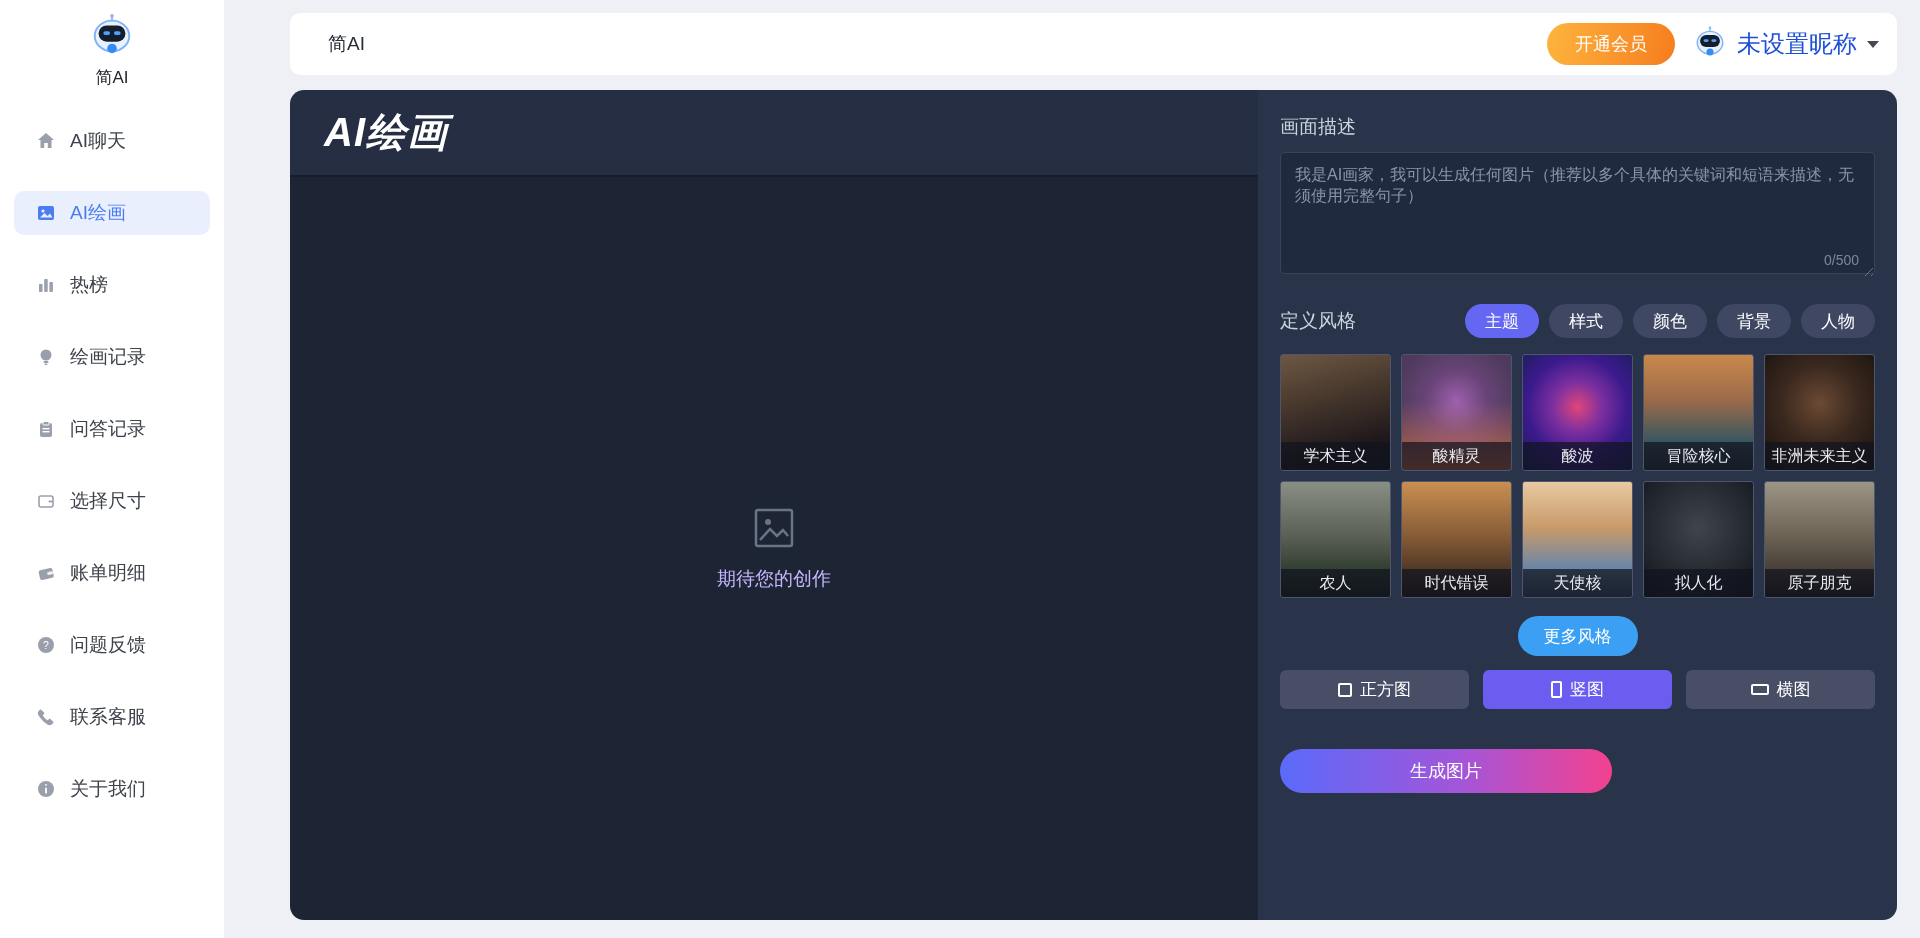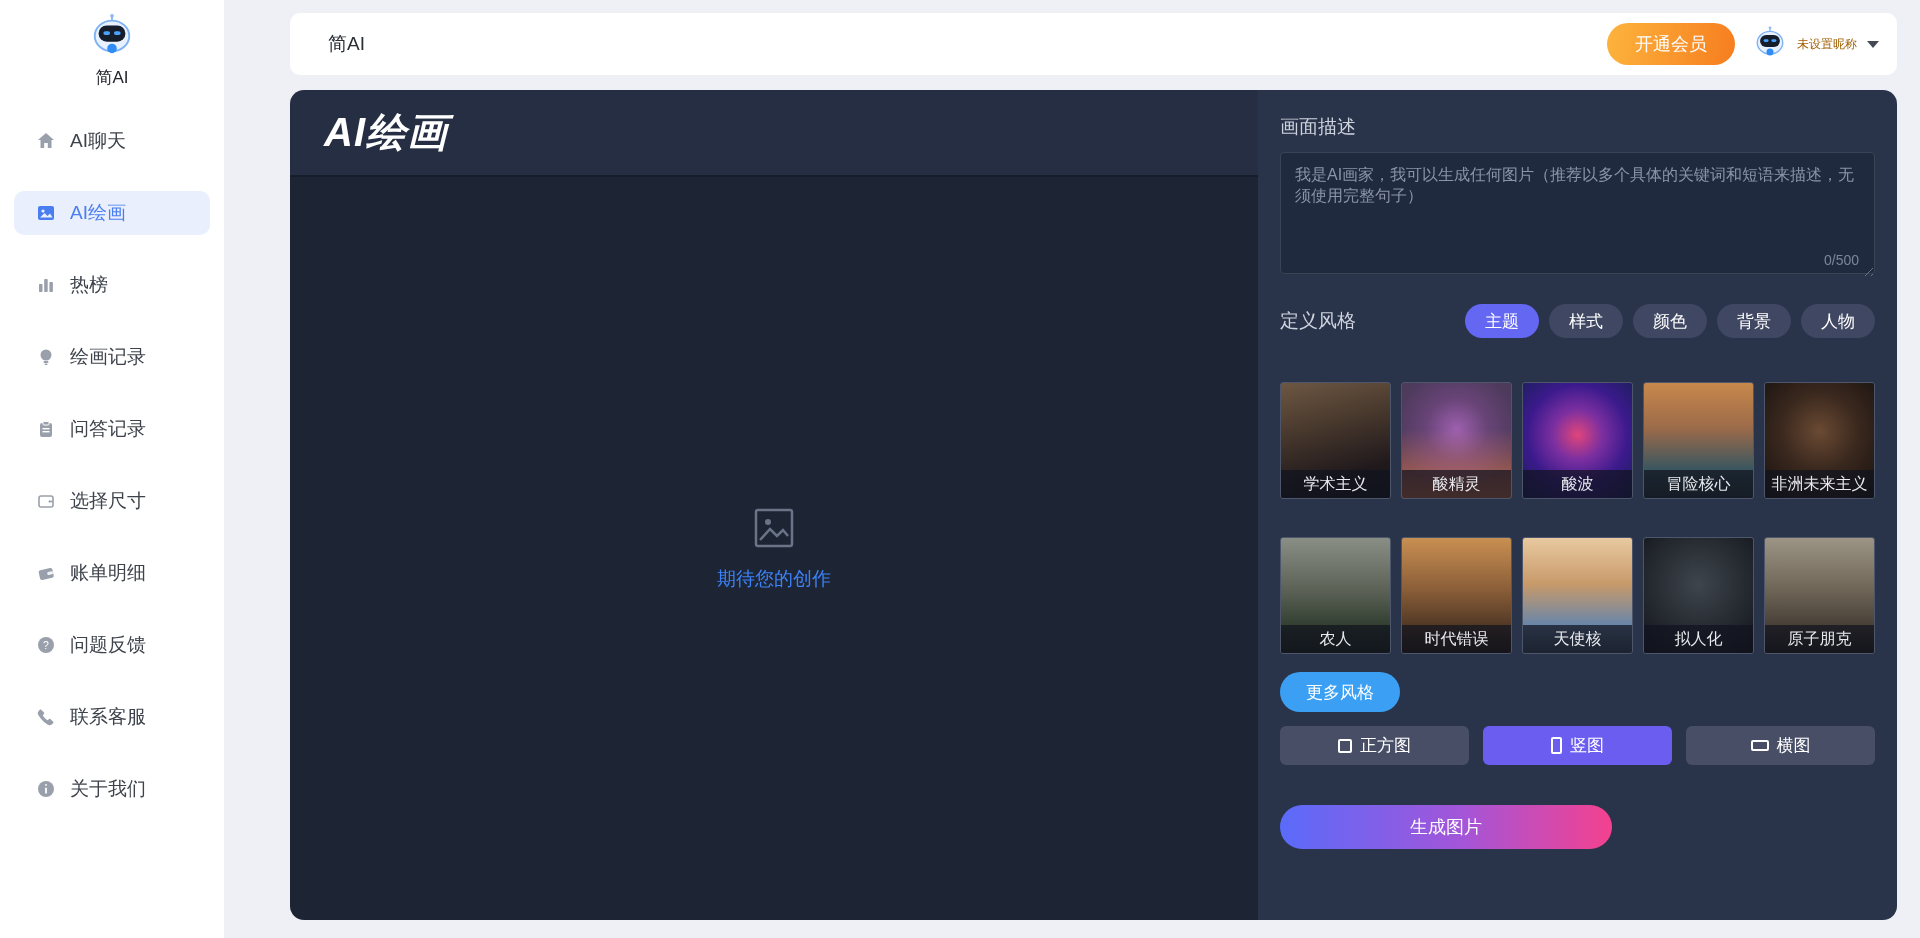--- a/index.html
+++ b/index.html
@@ -20,67 +20,67 @@
 
   
   .header-card { position:absolute; left:290px; top:13px; width:1607px; height:62px; background:#ffffff;
                  border-radius:10px; display:flex; align-items:center; padding:0 18px 0 38px; z-index:1; }
   .header-title { font-size:19px; color:#2a2e35; }
   .header-right { margin-left:auto; display:flex; align-items:center; gap:18px;justify-content:center; }
   .vip-btn { height:42px; padding:0 28px; border:none; border-radius:21px; cursor:pointer;
              background:linear-gradient(100deg,#fdb43e 0%,#f67d1e 100%);
              color:#ffffff; font-size:18px; font-family:inherit; }
   .user-box { display:flex; align-items:center; gap:10px; cursor:pointer; }
-  .user-name { font-size:12px; color:#a16207; }
+  .user-name { font-size:24px; color:#1d4ed8; }
   .caret { width:0; height:0; border-left:6px solid transparent; border-right:6px solid transparent; border-top:7px solid #444a54; }
 
   
   .main-card { position:absolute; left:290px; top:90px; width:1607px; height:830px; border-radius:14px;
                overflow:hidden; display:flex; }
   .canvas-col { width:968px; display:flex; flex-direction:column; }
   .title-bar { height:87px; background:#252e42; border-bottom:2px solid #161d2b; display:flex; align-items:center; padding-left:34px; }
   .page-title { color:#ffffff; font-size:40px; font-weight:800; font-style:italic; letter-spacing:1px; }
   .canvas { flex:1; background:#1d2535; display:flex; flex-direction:column; align-items:center; justify-content:center; gap:12px; }
   .empty-ico { color:#6b7487; }
-  .empty-text { color:#3b82f6; font-size:19px; }
+  .empty-text { color:#c4b5fd; font-size:19px; }
 
   
   .panel { flex:1; background:#293349; padding:24px 22px 0 22px; display:flex; flex-direction:column; }
   .panel-label { color:#cdd3de; font-size:19px; }
   .desc-wrap { position:relative; margin-top:12px; }
   .desc-input { width:100%; height:122px; background:#202a3f; border:1px solid #3a4356; border-radius:4px;
                 color:#c7cdd8; font-size:16px; font-family:inherit; padding:12px 14px; resize:none; outline:none; }
   .desc-input::placeholder { color:#8b94a7; }
   .char-count { position:absolute; right:16px; bottom:10px; color:#7d8698; font-size:14px; }
   .grip { position:absolute; right:2px; bottom:2px; width:12px; height:12px;
           background:repeating-linear-gradient(135deg,transparent 0 3px,#6b7487 3px 4px); clip-path:polygon(100% 0,100% 100%,0 100%); }
 
   .style-row { margin-top:26px; display:flex; align-items:center; }
   .tab-group { margin-left:auto; display:flex; gap:10px; }
   .tab-pill { height:34px; padding:0 20px; border:none; border-radius:17px; background:#3f4763; color:#ffffff;
               font-size:17px; font-family:inherit; cursor:pointer; }
   .tab-pill.active { background:#6467f2; }
 
   .thumb-grid { margin-top:16px; display:flex; flex-direction:column; gap:10px; }
   .thumb-row { display:flex; gap:10px; }
-  .thumb { position:relative; flex:1; height:117px; border:1px solid #4d566b; border-radius:3px; overflow:hidden; cursor:pointer;margin-top:28px; }
+  .thumb { position:relative; flex:1; height:117px; border:1px solid #4d566b; border-radius:3px; overflow:hidden; cursor:pointer; }
   .thumb-label { position:absolute; left:0; right:0; bottom:0; height:28px; background:rgba(16,20,30,0.72);
                  color:#e8eaee; font-size:16px; display:flex; align-items:center; justify-content:center; }
   .t0{background:linear-gradient(165deg,#6d5743 0%,#4a3a2e 35%,#20191c 75%,#10131a 100%);}
   .t1{background:radial-gradient(circle at 50% 40%,#8a4a9a 0%,#4a2a55 35%,#2a1f33 70%),linear-gradient(0deg,#b4561f 0%,#2a1f33 60%); background-blend-mode:screen;}
   .t2{background:radial-gradient(circle at 50% 45%,#e0457b 0%,#7b2fa0 30%,#3b1a8c 60%,#181f55 100%);}
   .t3{background:linear-gradient(180deg,#c8884b 0%,#9a6a4a 40%,#3a565f 75%,#22333a 100%);}
   .t4{background:radial-gradient(circle at 50% 42%,#6a4a33 0%,#3a281e 45%,#15100e 100%);}
   .t5{background:linear-gradient(180deg,#8a8f86 0%,#5d6257 45%,#2c3a2c 80%,#1a241c 100%);}
   .t6{background:linear-gradient(180deg,#c98f52 0%,#8a5e38 45%,#4a3424 80%,#241a12 100%);}
   .t7{background:linear-gradient(180deg,#e8c9a0 0%,#c89a6a 40%,#6a86a8 75%,#3a4a60 100%);}
   .t8{background:radial-gradient(circle at 50% 40%,#3f454d 0%,#272c33 50%,#101318 100%);}
   .t9{background:linear-gradient(180deg,#9c9484 0%,#6e6557 45%,#433b33 80%,#221d18 100%);}
 
-  .more-row { margin-top:18px; display:flex; }
+  .more-row { margin-top:18px; display:flex; justify-content:center; }
   .more-btn { height:40px; padding:0 26px; border:none; border-radius:20px; background:#3ba0f4; color:#ffffff;
               font-size:17px; font-family:inherit; cursor:pointer; }
 
   .size-label { margin-top:26px; }
   .size-row { margin-top:14px; display:flex; gap:14px; }
   .size-btn { flex:1; height:39px; border:none; border-radius:6px; background:#474e66; color:#ffffff; font-size:17px;
               font-family:inherit; cursor:pointer; display:flex; align-items:center; justify-content:center; gap:8px; }
   .size-btn.active { background:#6b5df0; }
   .shape { display:inline-block; border:2px solid #ffffff; }
   .shape.square { width:14px; height:14px; border-radius:2px; }

